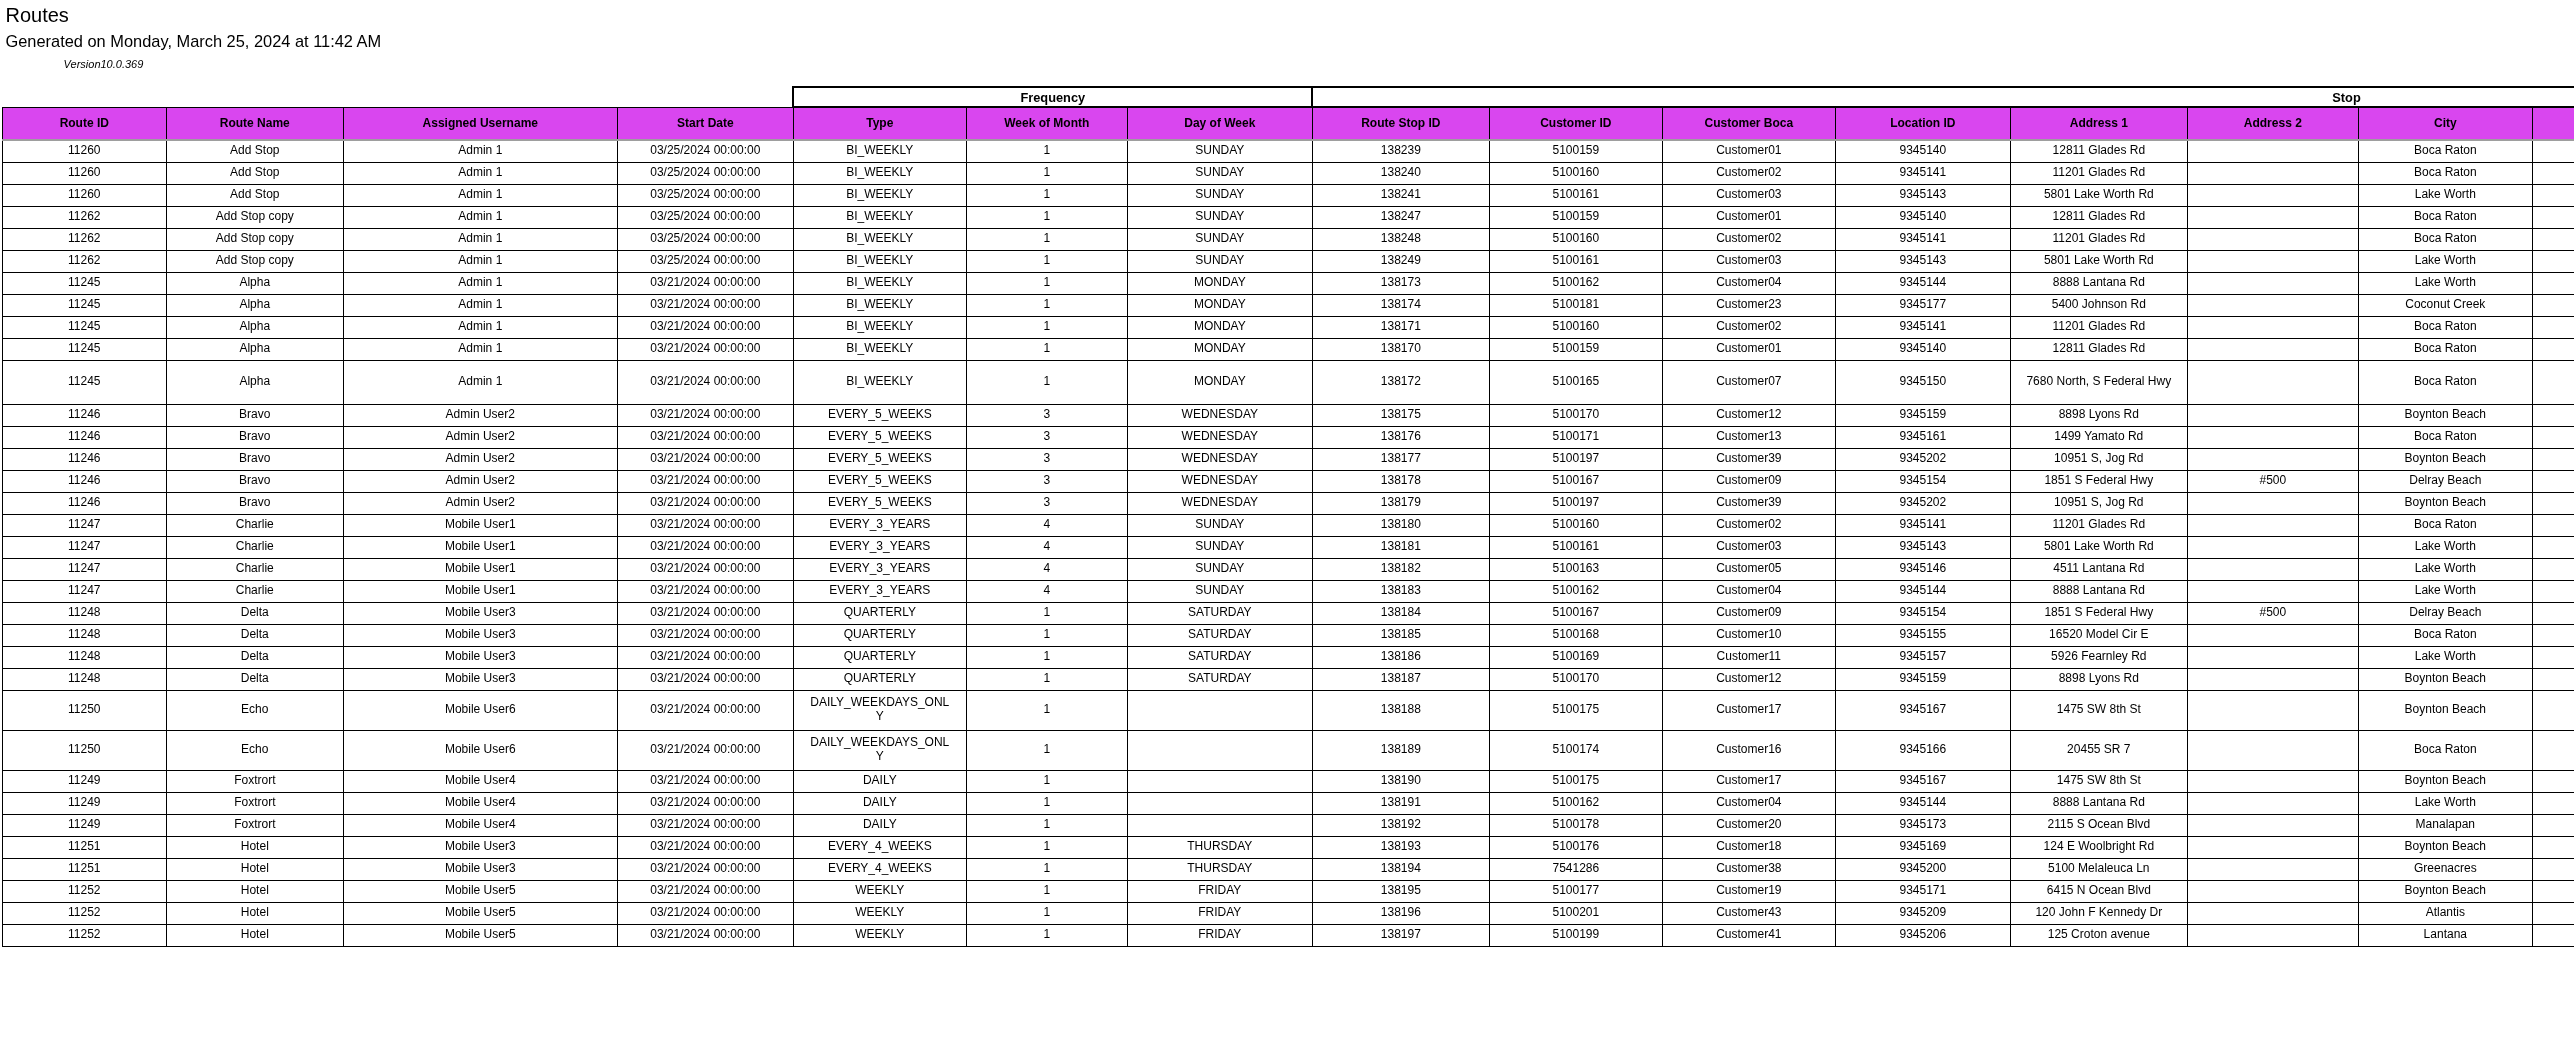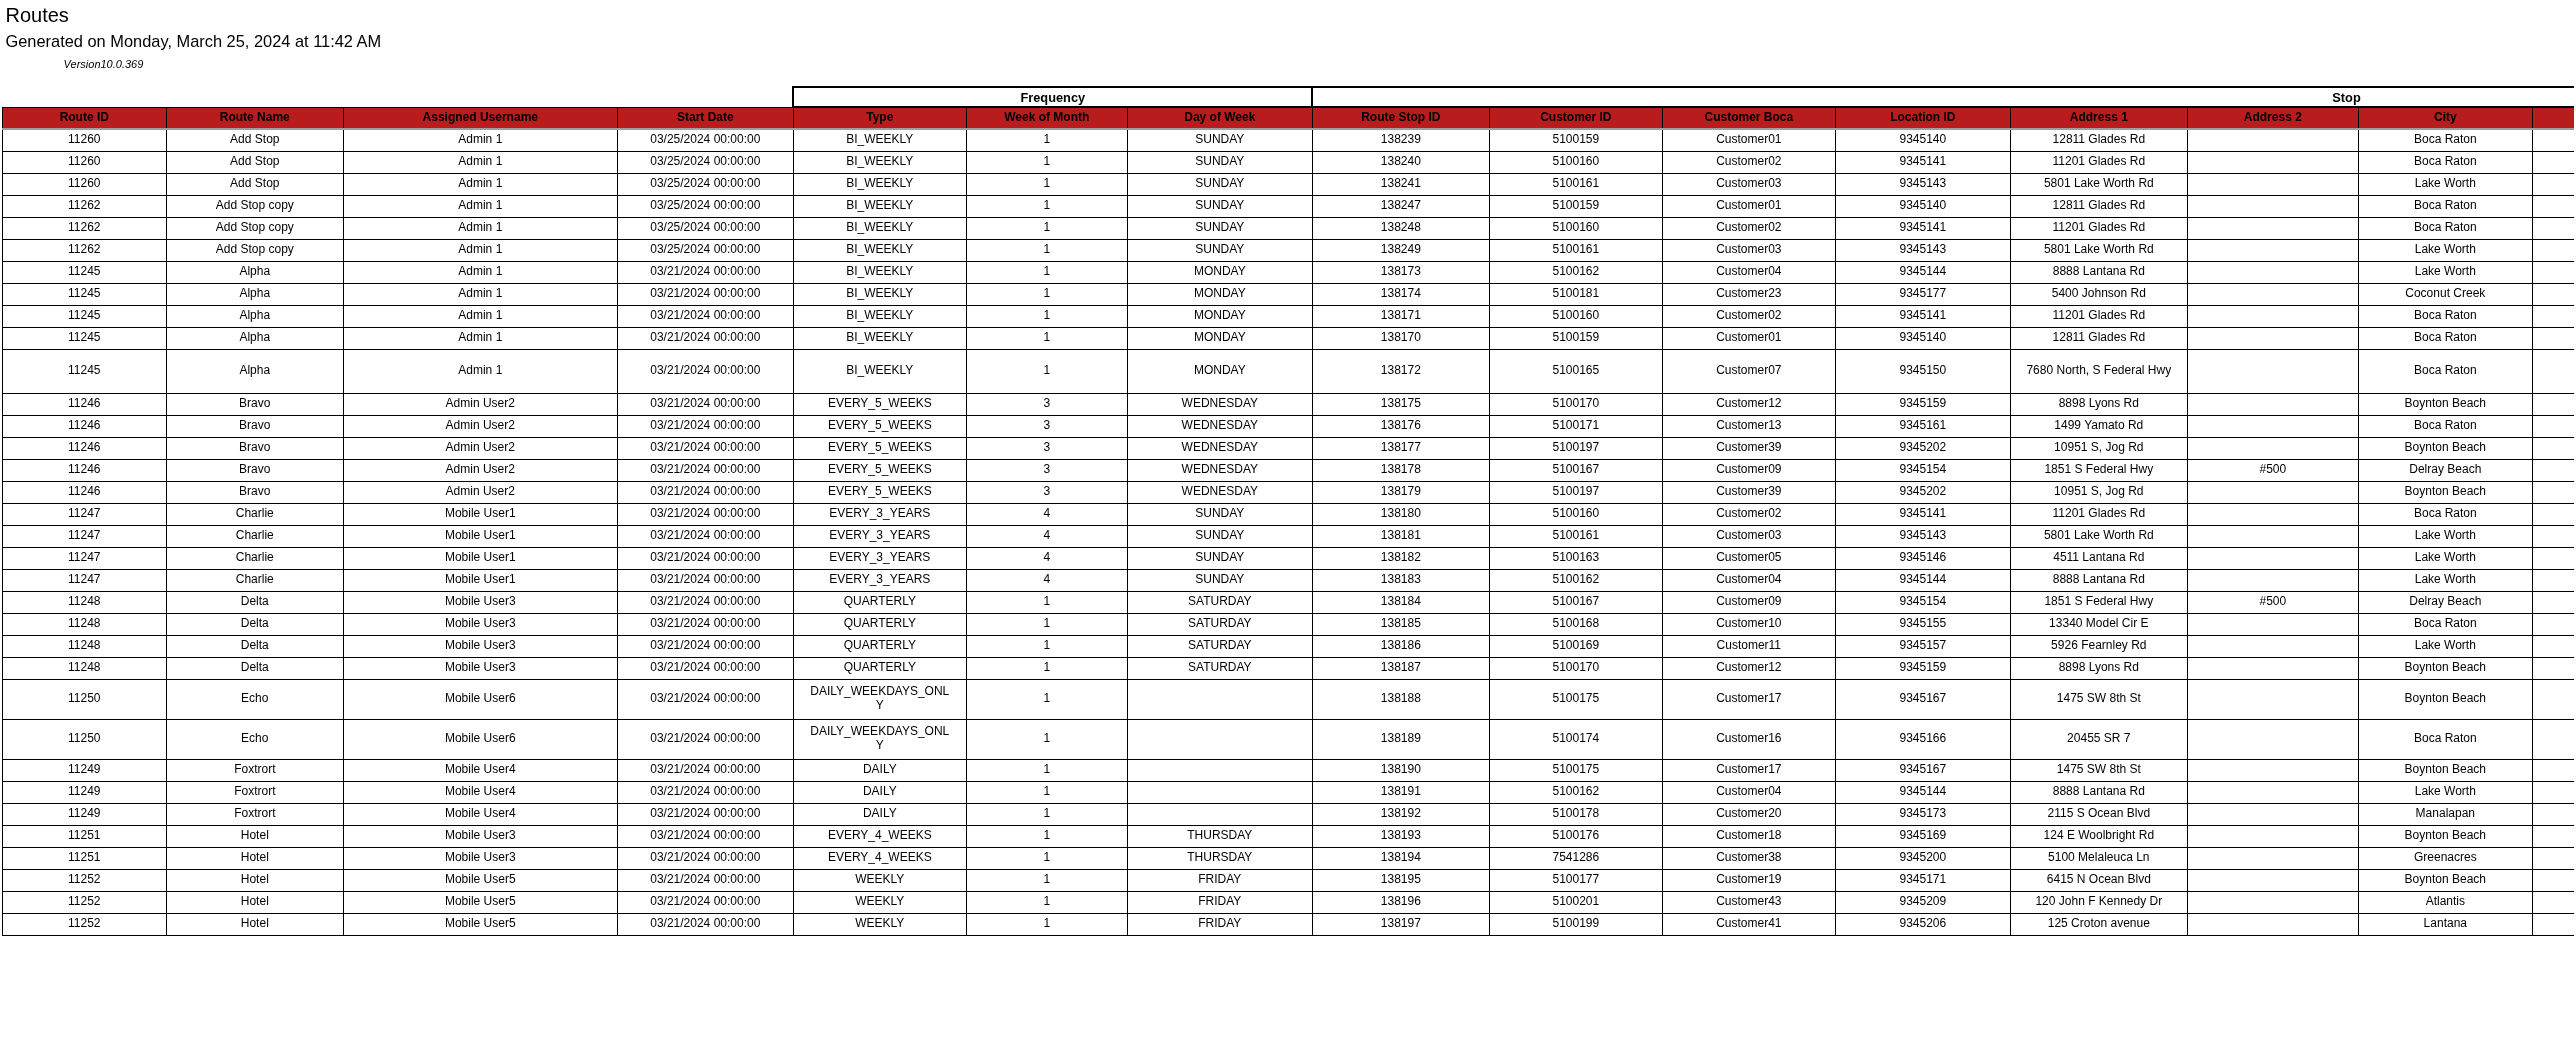--- a/index.html
+++ b/index.html
@@ -35,23 +35,23 @@
     border:none; height:20px; padding:0;
     font-size:12.8px; font-weight:bold; text-align:center;
     background:#fff;
     margin-left:25px;
   }
   .group-row td.g-box { border:2.7px solid #000; }
   .group-row td.g-stop { text-align:left; padding-left:1019px; }
   
   .head-row th {
     border:1.8px solid #000; border-bottom:2.7px solid #9e9e9e;
-    height:22px; padding:0 3.7px;
+    height:33px; padding:0 3.7px;
     font-size:12px; font-weight:bold; text-align:center;
-    background:#b91c1c; line-height:1.1;
+    background:#d946ef; line-height:1.1;
   }
   
   tbody td {
     border:1.8px solid #000;
     height:22px; padding:0 13.7px;
     font-size:12px; text-align:center; vertical-align:middle;
     line-height:1.15; background:#fff;
   }
   tbody td.col-4 { overflow-wrap:anywhere; word-break:break-word; }
 </style>
@@ -470,21 +470,21 @@
           <td class="col-1">Delta</td>
           <td class="col-2">Mobile User3</td>
           <td class="col-3">03/21/2024 00:00:00</td>
           <td class="col-4">QUARTERLY</td>
           <td class="col-5">1</td>
           <td class="col-6">SATURDAY</td>
           <td class="col-7">138185</td>
           <td class="col-8">5100168</td>
           <td class="col-9">Customer10</td>
           <td class="col-10">9345155</td>
-          <td class="col-11">13340 Model Cir E</td>
+          <td class="col-11">16520 Model Cir E</td>
           <td class="col-12"></td>
           <td class="col-13">Boca Raton</td>
           <td></td>
         </tr>
         <tr>
           <td class="col-0">11248</td>
           <td class="col-1">Delta</td>
           <td class="col-2">Mobile User3</td>
           <td class="col-3">03/21/2024 00:00:00</td>
           <td class="col-4">QUARTERLY</td>

